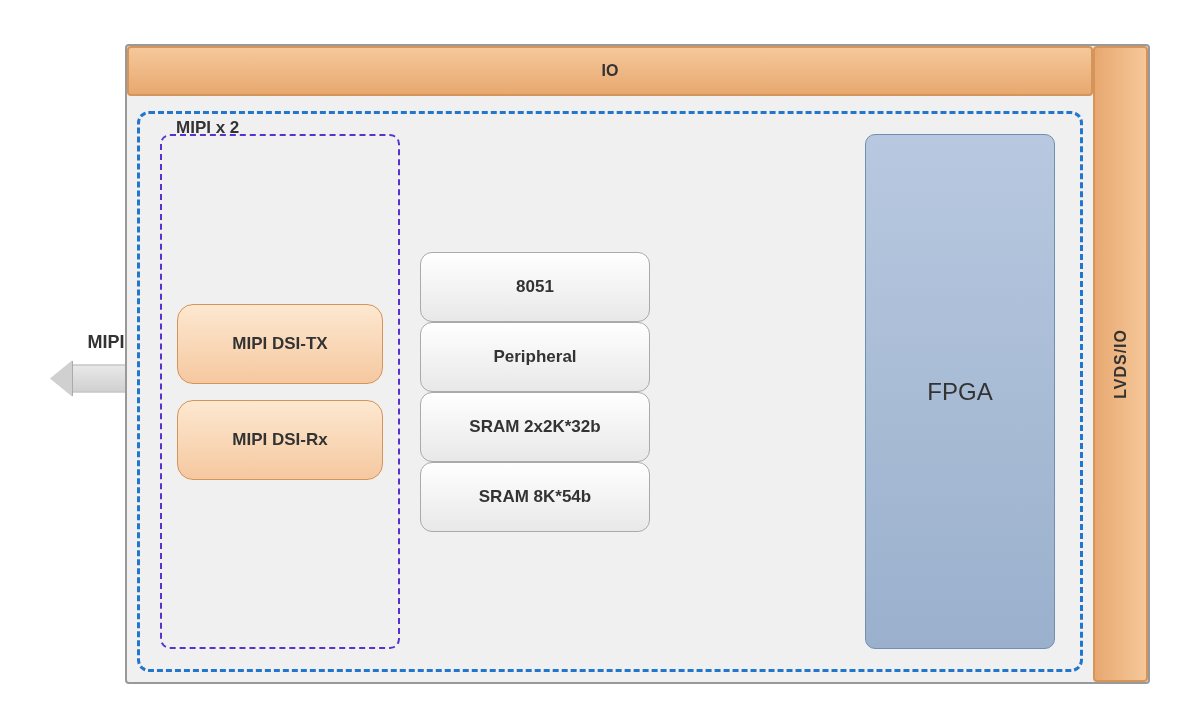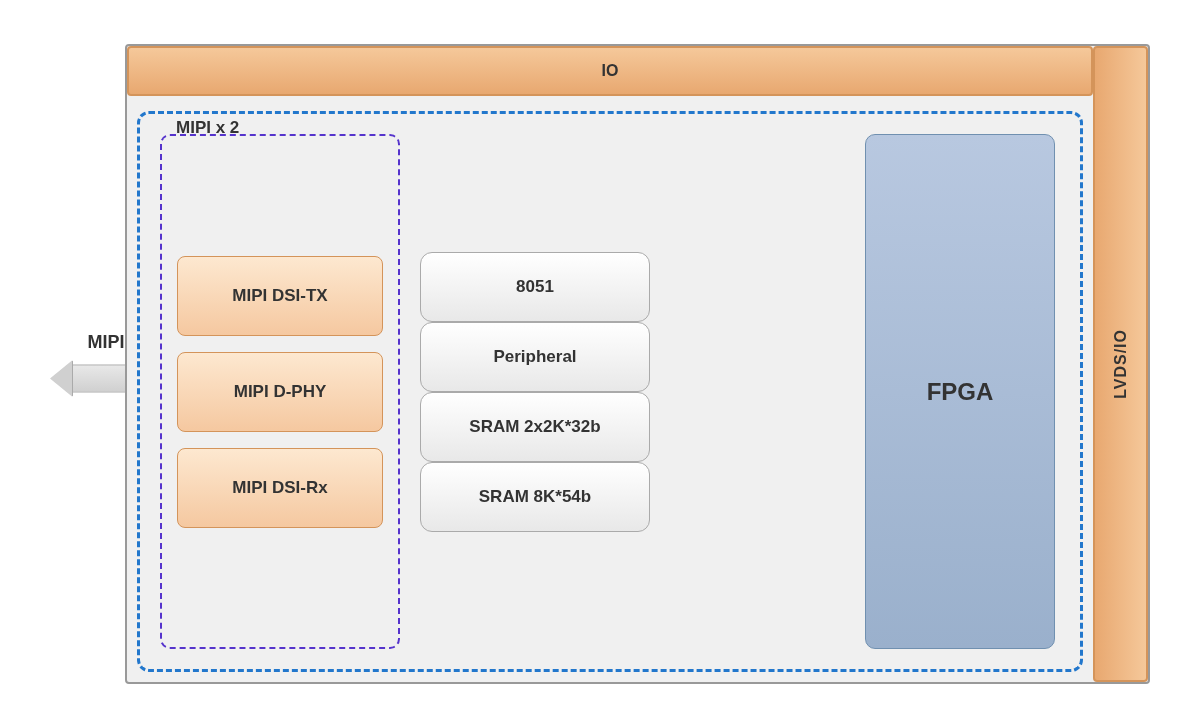--- a/index.html
+++ b/index.html
@@ -180,21 +180,21 @@
       bottom: 15px;
       display: flex;
       flex-direction: column;
       gap: 16px;
       justify-content: center;
     }
 
     .mipi-block {
       background: linear-gradient(to bottom, #fde8d0, #f5c8a0);
       border: 1px solid #d4945a;
-      border-radius: 8px;
+      border-radius: 16px;
       height: 80px;
       display: flex;
       align-items: center;
       justify-content: center;
       font-size: 17px;
       font-weight: bold;
       color: #333;
     }
 
     
@@ -230,21 +230,21 @@
       right: 25px;
       width: 190px;
       bottom: 20px;
       background: linear-gradient(to bottom, #b8c8e0, #9ab0cc);
       border: 1.5px solid #7090b0;
       border-radius: 10px;
       display: flex;
       align-items: center;
       justify-content: center;
       font-size: 24px;
-      font-weight: bold;
+      font-weight: normal;
       color: #333;
     }
   </style>
 </head>
 <body>
 
 <div class="diagram-container">
 
   <div class="mipi-arrow-container">
     <span class="arrow-label">MIPI</span>
@@ -267,23 +267,20 @@
 
     <div class="dashed-area">
 
       <div class="mipi-group">
         <span class="mipi-group-label">MIPI x 2</span>
         <div class="mipi-blocks">
           <div class="mipi-block">
             <span>MIPI DSI-TX</span>
           </div>
           <div class="mipi-block">
-            <span>MIPI D-PHY</span>
-          </div>
-          <div class="mipi-block">
             <span>MIPI DSI-Rx</span>
           </div>
         </div>
       </div>
 
       <div class="right-column">
         <div class="right-block">
           <span>8051</span>
         </div>
         <div class="right-block">

